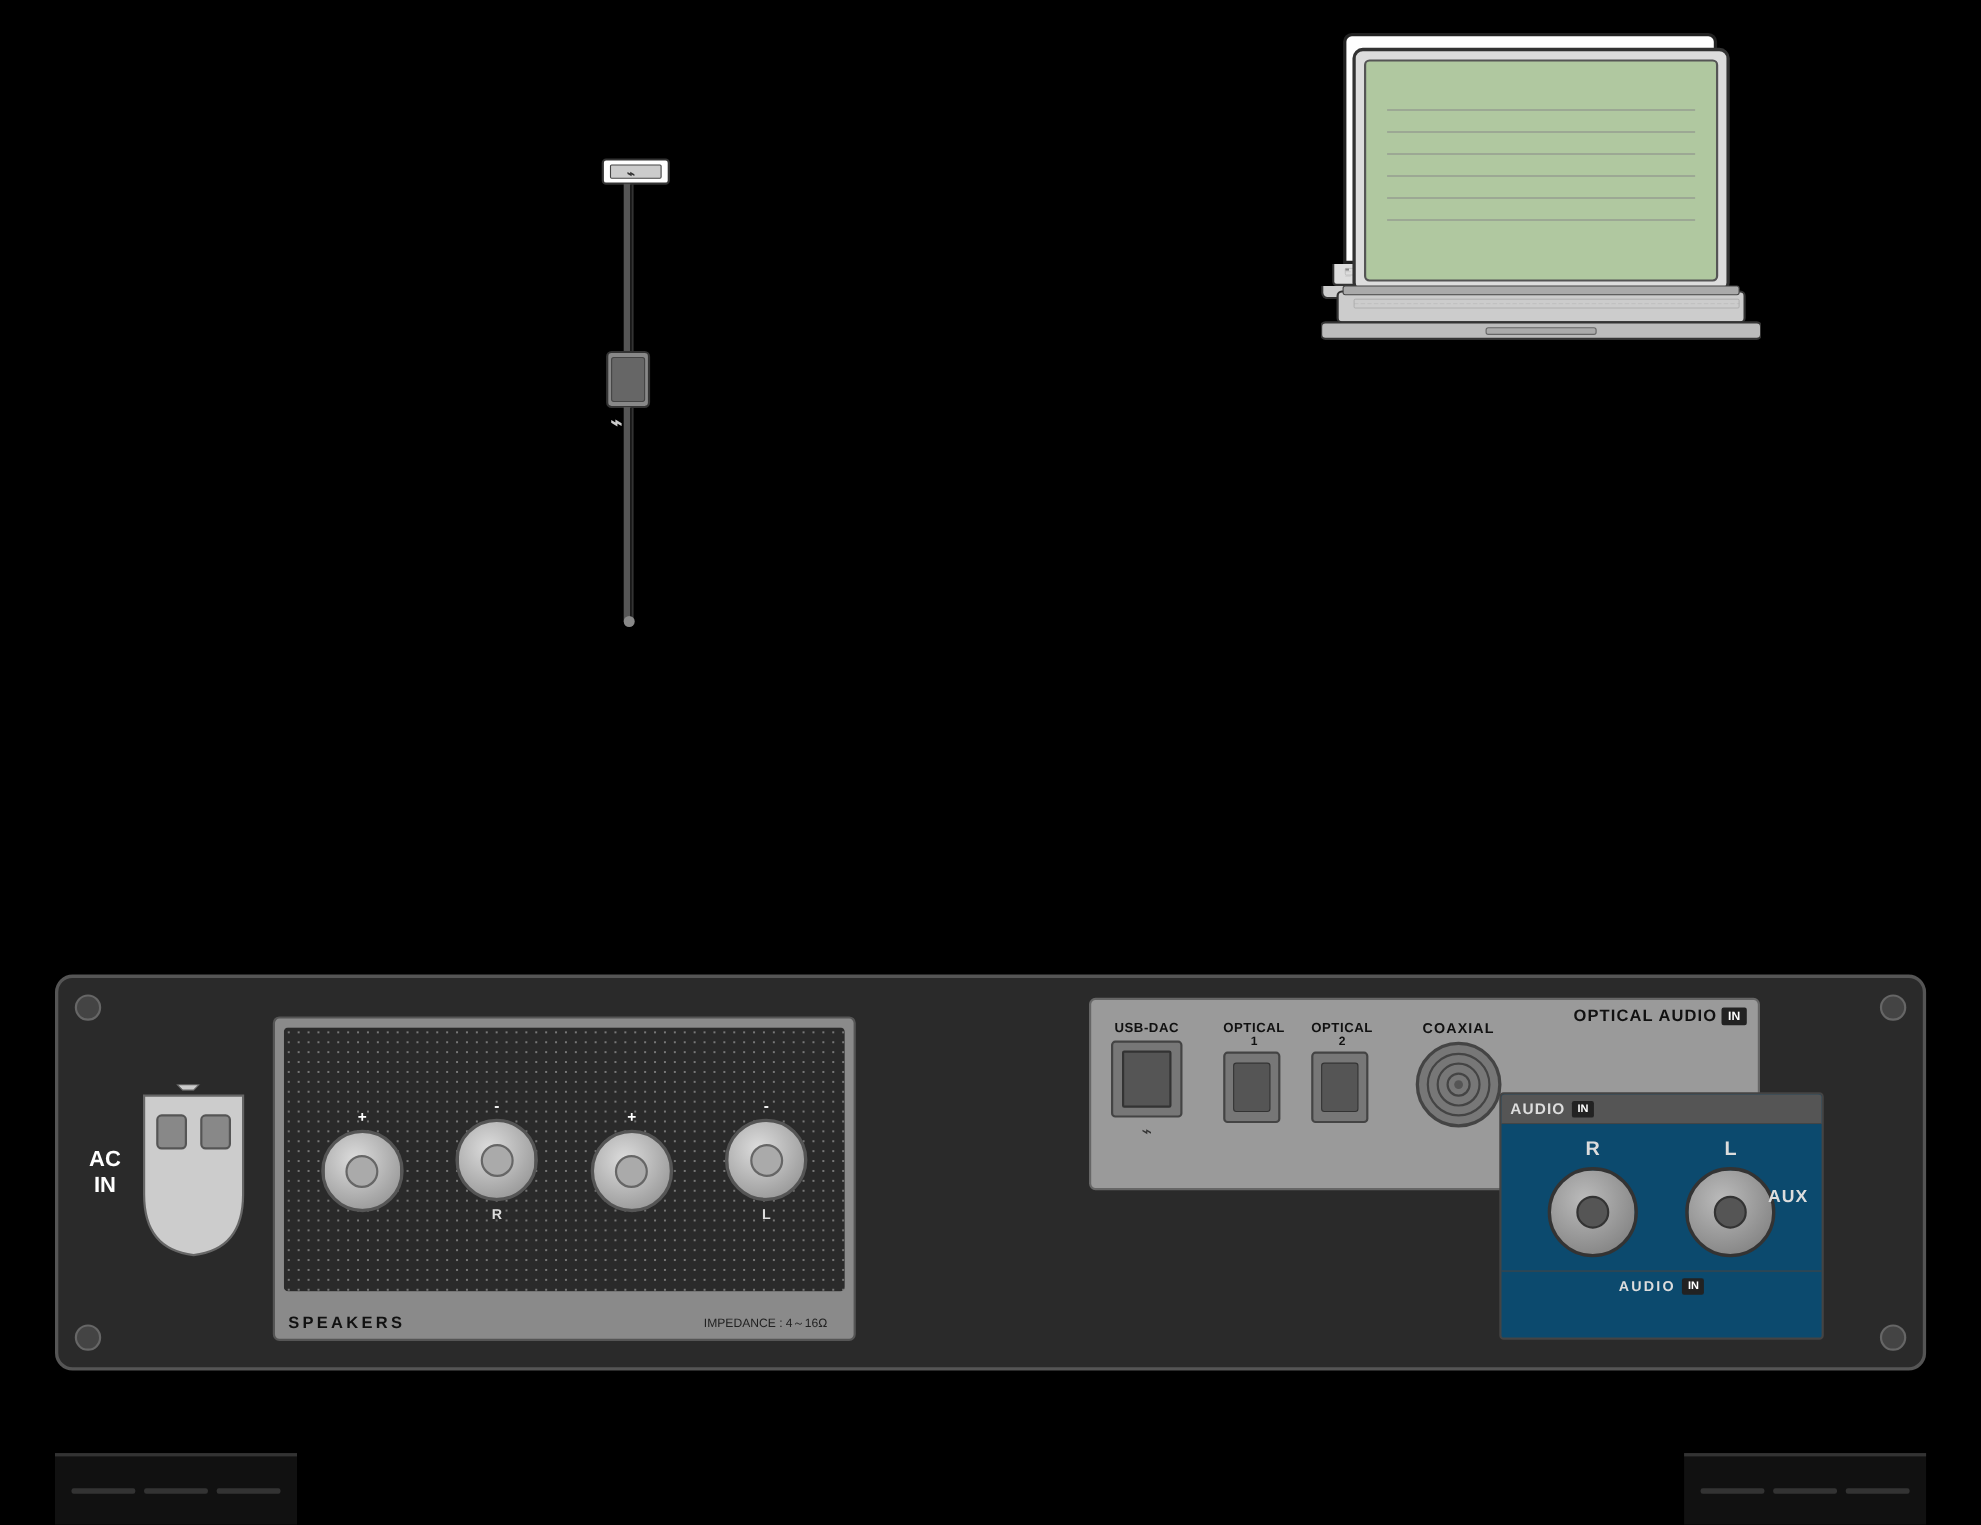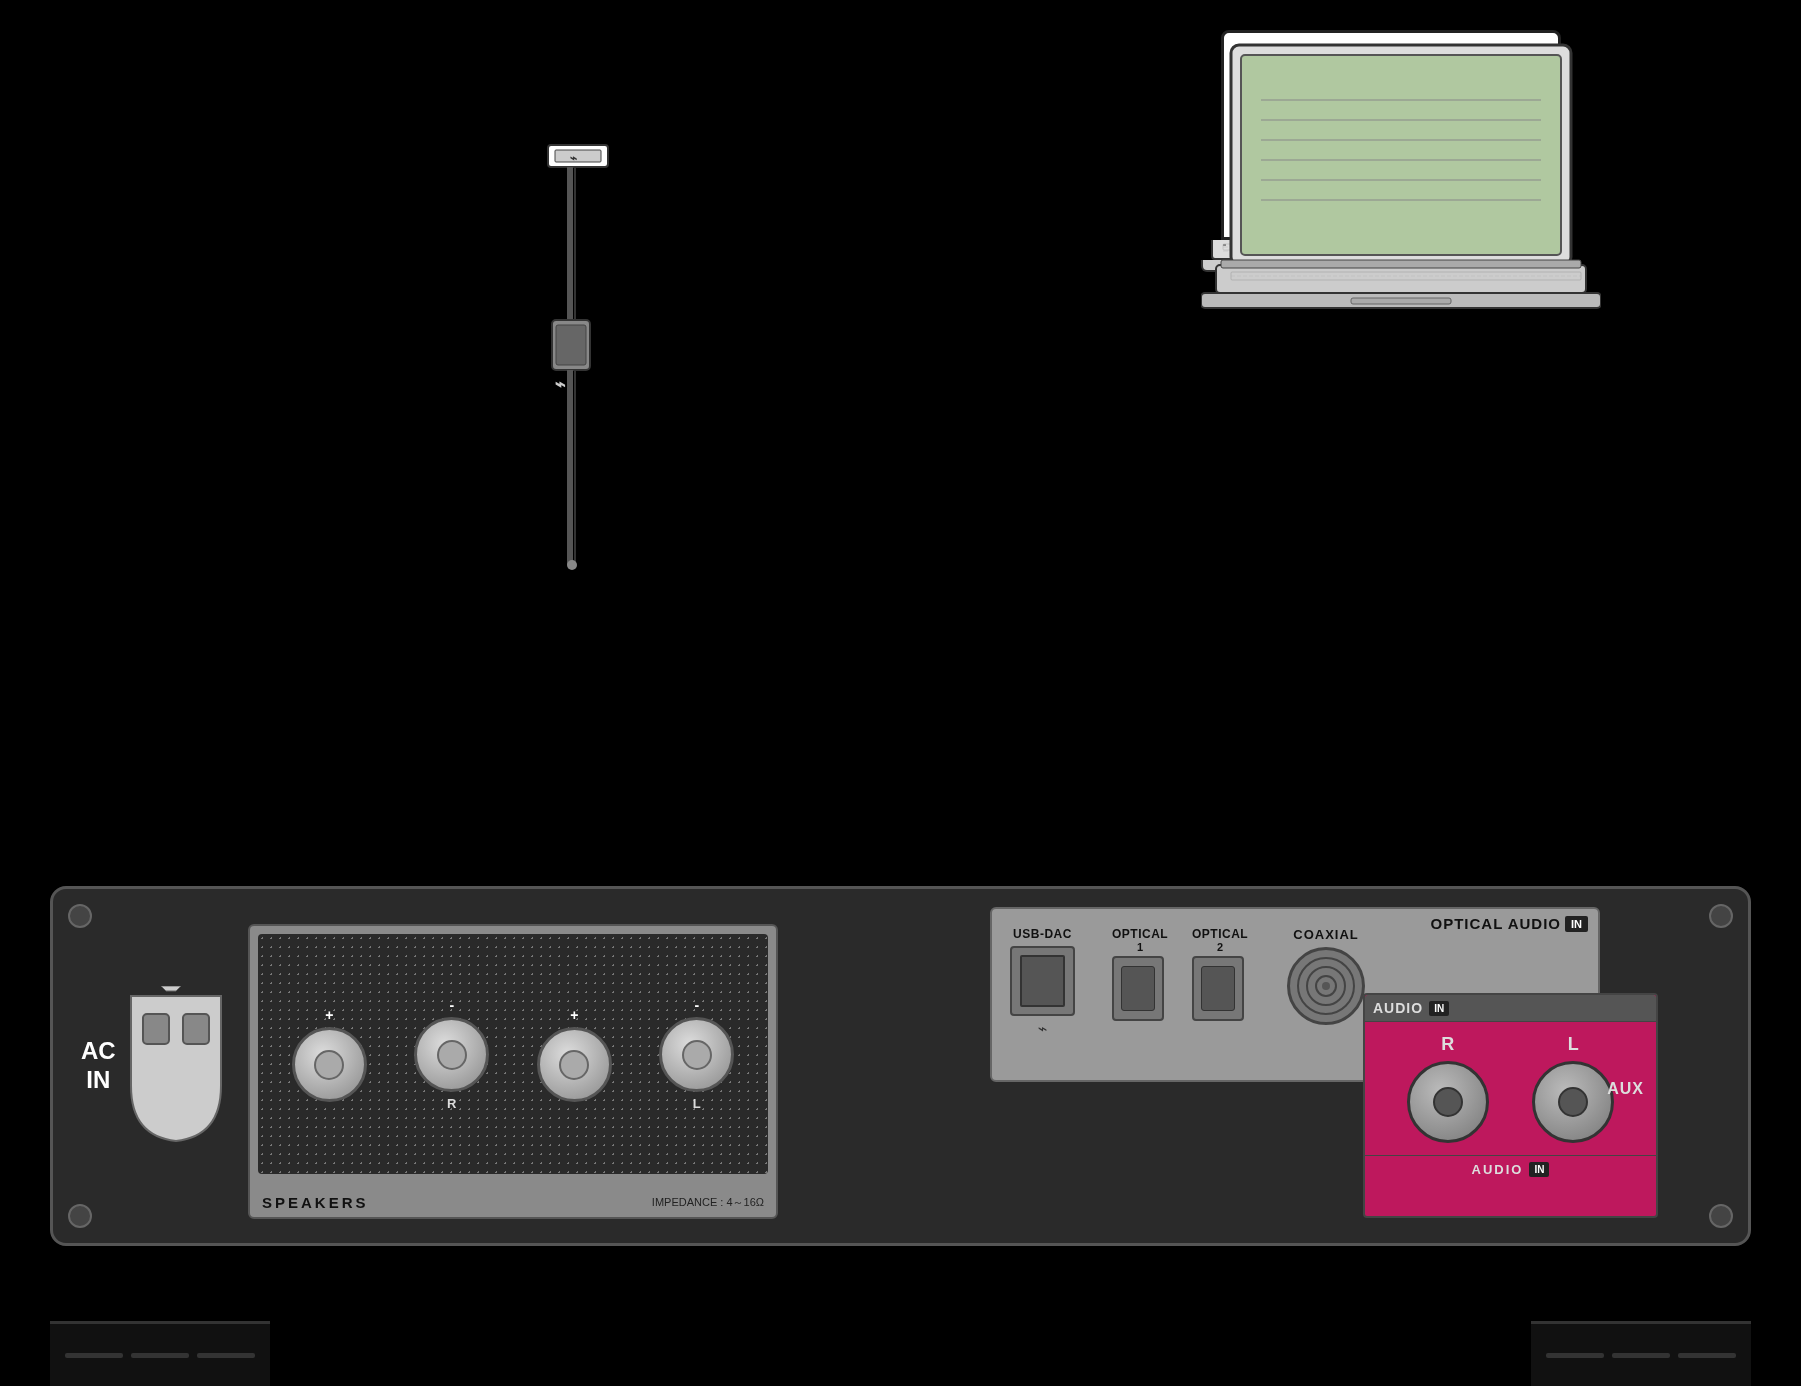--- a/index.html
+++ b/index.html
@@ -165,21 +165,21 @@
   <rect x="150" y="258" width="100" height="6" rx="2" fill="#aaa" stroke="#666" stroke-width="1"></rect>
 </svg>
 
 <div class="amp-chassis">
 
   <div class="screw" style="top:15px;left:15px;"></div>
   <div class="screw" style="top:15px;right:15px;"></div>
   <div class="screw" style="bottom:15px;left:15px;"></div>
   <div class="screw" style="bottom:15px;right:15px;"></div>
 
-  <div style="position:absolute;left:28px;top:50%;transform:translateY(-50%);color:#fff;font-size:24px;font-weight:bold;line-height:1.2;text-align:center;">
+  <div style="position:absolute;left:28px;top:50%;transform:translateY(-50%);color:#fff;font-size:20px;font-weight:bold;line-height:1.2;text-align:center;">
     <div>AC</div>
     <div>IN</div>
   </div>
 
   <svg style="position:absolute;left:68px;top:50%;transform:translateY(-50%);width:110px;height:160px;" xmlns="http://www.w3.org/2000/svg">
 
     <path d="M10,10 L100,10 L100,100 Q100,150 55,155 Q10,150 10,100 Z" fill="#ccc" stroke="#666" stroke-width="2"></path>
 
     <rect x="22" y="28" width="26" height="30" rx="4" fill="#888" stroke="#555" stroke-width="2"></rect>
 
@@ -219,21 +219,21 @@
         <div style="display:flex;flex-direction:column;align-items:center;gap:4px;">
           <span style="color:#fff;font-size:14px;font-weight:bold;">-</span>
           <div style="width:75px;height:75px;border-radius:50%;background:radial-gradient(circle at 40% 35%,#ddd,#888);border:3px solid #555;">
             <div style="width:30px;height:30px;border-radius:50%;background:#aaa;border:2px solid #666;margin:20px auto;"></div>
           </div>
           <span style="color:#ddd;font-size:13px;font-weight:bold;">L</span>
         </div>
       </div>
     </div>
 
-    <div style="position:absolute;bottom:6px;left:0;right:0;display:flex;justify-content:space-between;align-items:center;padding:0 12px;">
+    <div style="position:absolute;bottom:6px;left:0;right:12px;display:flex;justify-content:space-between;align-items:center;padding:0 12px;">
       <span style="font-size:15px;font-weight:bold;letter-spacing:3px;color:#111;">SPEAKERS</span>
       <span style="font-size:11px;color:#222;">IMPEDANCE : 4～16Ω</span>
     </div>
   </div>
 
   <div style="position:absolute;right:148px;top:18px;width:610px;height:175px;background:#9a9a9a;border:2px solid #666;border-radius:6px;">
 
     <div style="position:absolute;top:6px;right:10px;display:flex;align-items:center;gap:4px;">
       <span style="font-size:15px;font-weight:bold;color:#111;letter-spacing:1px;">OPTICAL AUDIO</span>
       <span style="background:#222;color:#fff;padding:2px 6px;font-size:11px;border-radius:2px;font-weight:bold;">IN</span>
@@ -271,21 +271,21 @@
             <div style="width:22px;height:22px;border-radius:50%;border:2px solid #444;display:flex;align-items:center;justify-content:center;">
               <div style="width:8px;height:8px;border-radius:50%;background:#555;"></div>
             </div>
           </div>
         </div>
       </div>
     </div>
   </div>
 
 
-  <div style="position:absolute;right:90px;bottom:25px;width:295px;height:225px;background:#be185d;border:2px solid #444;border-radius:4px;position:absolute;">
+  <div style="position:absolute;right:90px;bottom:25px;width:295px;height:225px;background:#0c4a6e;border:2px solid #444;border-radius:4px;position:absolute;">
     <div style="display:flex;align-items:center;justify-content:flex-start;gap:6px;padding:5px 8px;border-bottom:1px solid #444;background:#555;border-radius:3px 3px 0 0;">
       <span style="font-size:14px;font-weight:bold;color:#ddd;letter-spacing:1px;">AUDIO</span>
       <span style="background:#222;color:#fff;padding:2px 5px;font-size:10px;border-radius:2px;font-weight:bold;">IN</span>
     </div>
     <div style="display:flex;align-items:center;justify-content:space-around;padding:12px 20px;position:relative;">
 
       <div style="text-align:center;">
         <div style="font-size:18px;font-weight:bold;color:#ddd;margin-bottom:6px;">R</div>
         <div style="width:82px;height:82px;border-radius:50%;background:radial-gradient(circle at 40% 35%,#bbb,#777);border:3px solid #333;">
           <div style="width:30px;height:30px;border-radius:50%;background:#555;border:2px solid #333;margin:23px auto;"></div>

